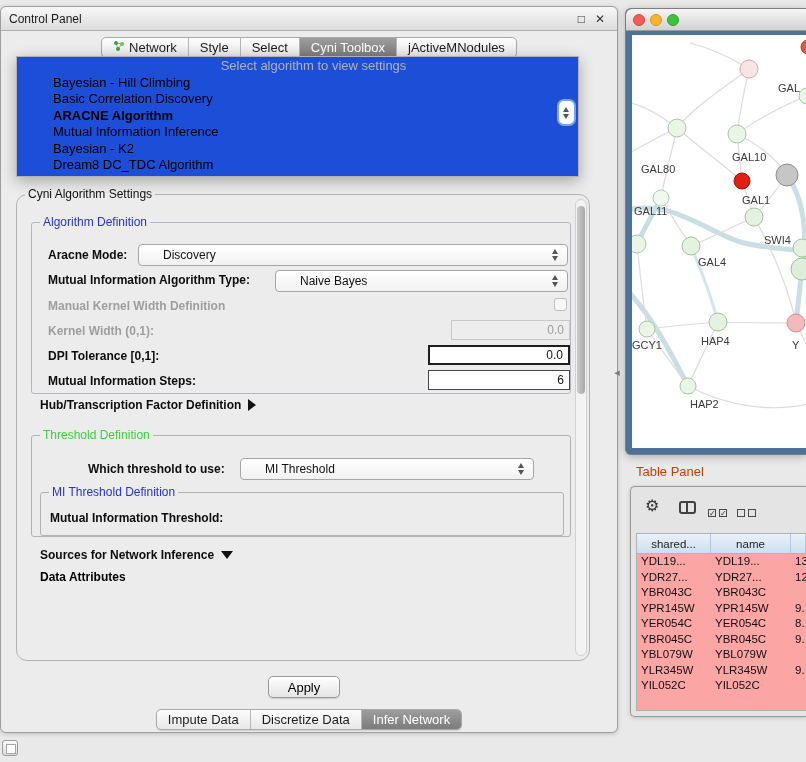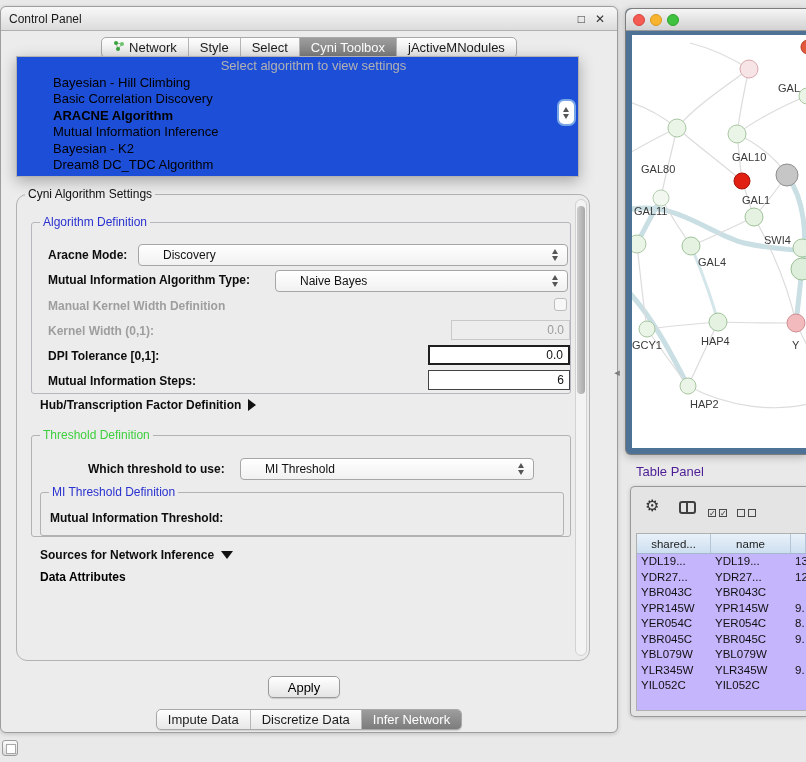--- a/index.html
+++ b/index.html
@@ -89,34 +89,34 @@
   .light.green{left:41px;background:#3ec23f;border:1px solid #2da32f;}
   .net-canvas{position:absolute;left:6px;top:26px;right:0;bottom:6px;background:#fff;overflow:hidden;}
   .edge{fill:none;stroke:#dcdcdc;stroke-width:1.2;}
   .edge.thick{stroke:#c9dfe4;stroke-width:5;stroke-linecap:round;}
   .edge.mid{stroke:#d5e6ea;stroke-width:3;stroke-linecap:round;}
   .nlabel{font-size:11px;fill:#3a3a3a;font-family:"Liberation Sans","DejaVu Sans",sans-serif;}
 
   .grip{position:absolute;left:611px;top:362px;width:12px;height:20px;font-size:11px;line-height:20px;color:#7c7c7c;text-align:center;}
 
   
-  .table-panel-label{position:absolute;left:636px;top:464px;font-size:13px;color:#4c1d95;}
+  .table-panel-label{position:absolute;left:636px;top:464px;font-size:13px;color:#c2410c;}
   .table-panel{position:absolute;left:630px;top:486px;width:176px;height:231px;background:#e4e4e4;
     border:1px solid #999;border-right:none;border-radius:5px 0 0 5px;box-shadow:0 1px 4px rgba(0,0,0,.18);}
   .tp-toolbar{position:absolute;left:0;top:6px;height:34px;right:0;}
   .tp-gear{position:absolute;left:14px;top:3px;font-size:16px;color:#333;}
   .tp-colicon{position:absolute;left:48px;top:8px;width:17px;height:13px;border:2px solid #404040;border-radius:3px;}
   .tp-colicon::after{content:"";position:absolute;left:5px;top:-1px;bottom:-1px;width:2px;background:#404040;}
   .tp-pair{position:absolute;top:10px;}
   .tp-pair.p1{left:77px;}
   .tp-pair.p2{left:106px;}
   .tp-pair i{display:inline-block;width:8px;height:8px;border:1px solid #4a4a4a;margin-right:3px;font-style:normal;
     font-size:8px;line-height:7px;text-align:center;color:#333;vertical-align:middle;}
   .tp-pair.checked i::before{content:"\2713";}
-  .tp-table{position:absolute;left:5px;top:46px;right:0;bottom:5px;background:#c4b5fd;border:1px solid #b0b0b0;border-right:none;overflow:hidden;}
+  .tp-table{position:absolute;left:5px;top:46px;right:0;bottom:5px;background:#fca5a5;border:1px solid #b0b0b0;border-right:none;overflow:hidden;}
   .tp-head{display:flex;height:20px;background:linear-gradient(#e9f1f9,#cddff0);border-bottom:1px solid #a3b8ca;}
   .th{font-size:11.5px;line-height:20px;text-align:center;border-right:1px solid #b3c5d6;overflow:hidden;white-space:nowrap;color:#222;}
   .tr{display:flex;height:15.5px;}
   .td{font-size:11.5px;line-height:15.5px;padding-left:4px;overflow:hidden;white-space:nowrap;color:#111;}
   .col0{width:74px;flex:none;}
   .col1{width:80px;flex:none;}
   .col2{flex:1;}
 
   .mini-icon{position:absolute;left:2px;top:740px;width:16px;height:16px;border:1px solid #9b9b9b;border-radius:3px;
     background:linear-gradient(#fbfbfb,#dcdcdc);}

